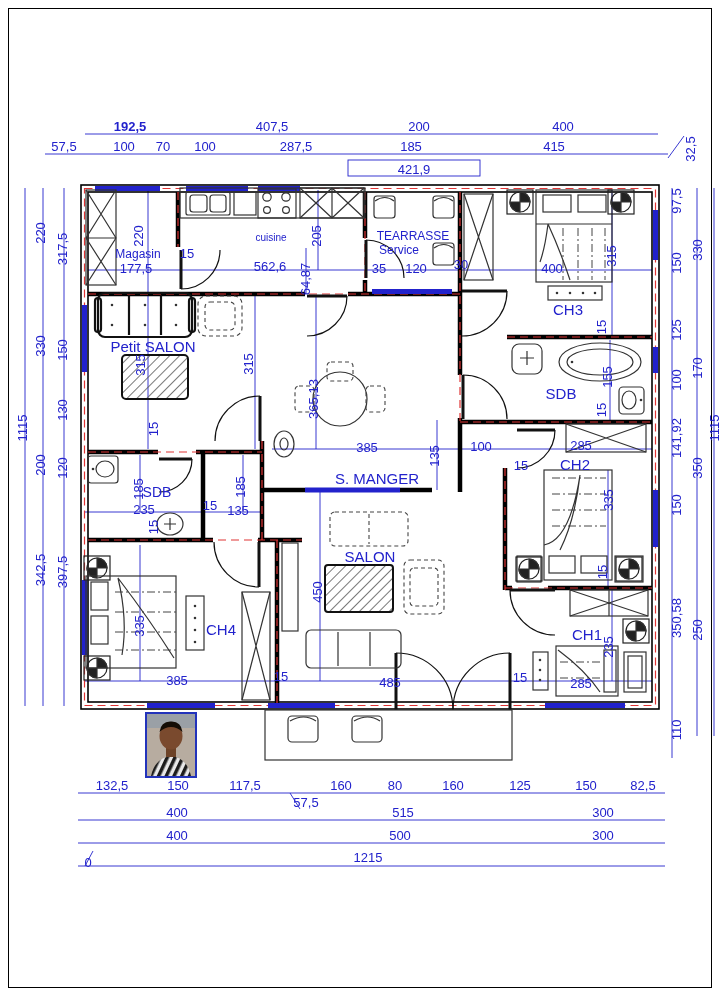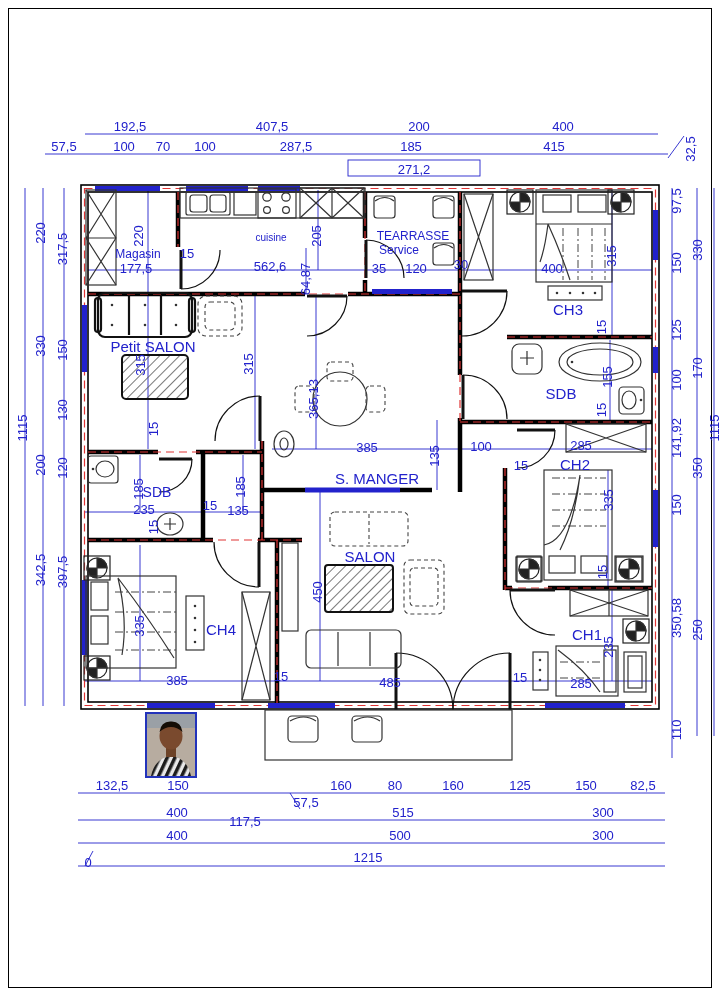--- a/index.html
+++ b/index.html
@@ -336,33 +336,33 @@
           <path d="M290 721 q14 -8 26 0"></path>
         </g>
       <g>
           <rect x="352" y="716" width="30" height="26" rx="4"></rect>
           <path d="M354 721 q14 -8 26 0"></path>
         </g>
     </g>
   </svg>
 
   <div>
-      <span class="dim" style="left: 130px; top: 126px;">192,5</span>
+      <span class="dim" style="left: 130px; top: 126px; font-weight: bold;">192,5</span>
       <span class="dim" style="left: 272px; top: 126px;">407,5</span>
       <span class="dim" style="left: 419px; top: 126px;">200</span>
       <span class="dim" style="left: 563px; top: 126px;">400</span>
       <span class="dim" style="left: 64px; top: 146px;">57,5</span>
       <span class="dim" style="left: 124px; top: 146px;">100</span>
       <span class="dim" style="left: 163px; top: 146px;">70</span>
       <span class="dim" style="left: 205px; top: 146px;">100</span>
       <span class="dim" style="left: 296px; top: 146px; text-align: center;">287,5</span>
       <span class="dim" style="left: 411px; top: 146px;">185</span>
       <span class="dim" style="left: 554px; top: 146px;">415</span>
       <span class="dim rot" style="left: 690px; top: 149px;">32,5</span>
-      <span class="dim" style="left: 414px; top: 169px;">271,2</span>
+      <span class="dim" style="left: 414px; top: 169px;">421,9</span>
       <span class="dim rot" style="left: 22px; top: 428px;">1115</span>
       <span class="dim rot" style="left: 40px; top: 233px;">220</span>
       <span class="dim rot" style="left: 40px; top: 346px;">330</span>
       <span class="dim rot" style="left: 40px; top: 465px;">200</span>
       <span class="dim rot" style="left: 40px; top: 570px;">342,5</span>
       <span class="dim rot" style="left: 62px; top: 249px;">317,5</span>
       <span class="dim rot" style="left: 62px; top: 350px;">150</span>
       <span class="dim rot" style="left: 62px; top: 410px;">130</span>
       <span class="dim rot" style="left: 62px; top: 468px;">120</span>
       <span class="dim rot" style="left: 62px; top: 572px;">397,5</span>
@@ -374,21 +374,21 @@
       <span class="dim rot" style="left: 676px; top: 505px;">150</span>
       <span class="dim rot" style="left: 676px; top: 618px;">350,58</span>
       <span class="dim rot" style="left: 676px; top: 730px;">110</span>
       <span class="dim rot" style="left: 697px; top: 250px;">330</span>
       <span class="dim rot" style="left: 697px; top: 368px;">170</span>
       <span class="dim rot" style="left: 697px; top: 468px;">350</span>
       <span class="dim rot" style="left: 697px; top: 630px;">250</span>
       <span class="dim rot" style="left: 714px; top: 428px;">1115</span>
       <span class="dim" style="left: 112px; top: 785px;">132,5</span>
       <span class="dim" style="left: 178px; top: 785px;">150</span>
-      <span class="dim" style="left: 245px; top: 785px; margin-top: 36px;">117,5</span>
+      <span class="dim" style="left: 245px; top: 785px;">117,5</span>
       <span class="dim" style="left: 341px; top: 785px;">160</span>
       <span class="dim" style="left: 395px; top: 785px;">80</span>
       <span class="dim" style="left: 453px; top: 785px;">160</span>
       <span class="dim" style="left: 520px; top: 785px;">125</span>
       <span class="dim" style="left: 586px; top: 785px;">150</span>
       <span class="dim" style="left: 643px; top: 785px;">82,5</span>
       <span class="dim" style="left: 306px; top: 802px;">57,5</span>
       <span class="dim" style="left: 177px; top: 812px;">400</span>
       <span class="dim" style="left: 403px; top: 812px;">515</span>
       <span class="dim" style="left: 603px; top: 812px;">300</span>

